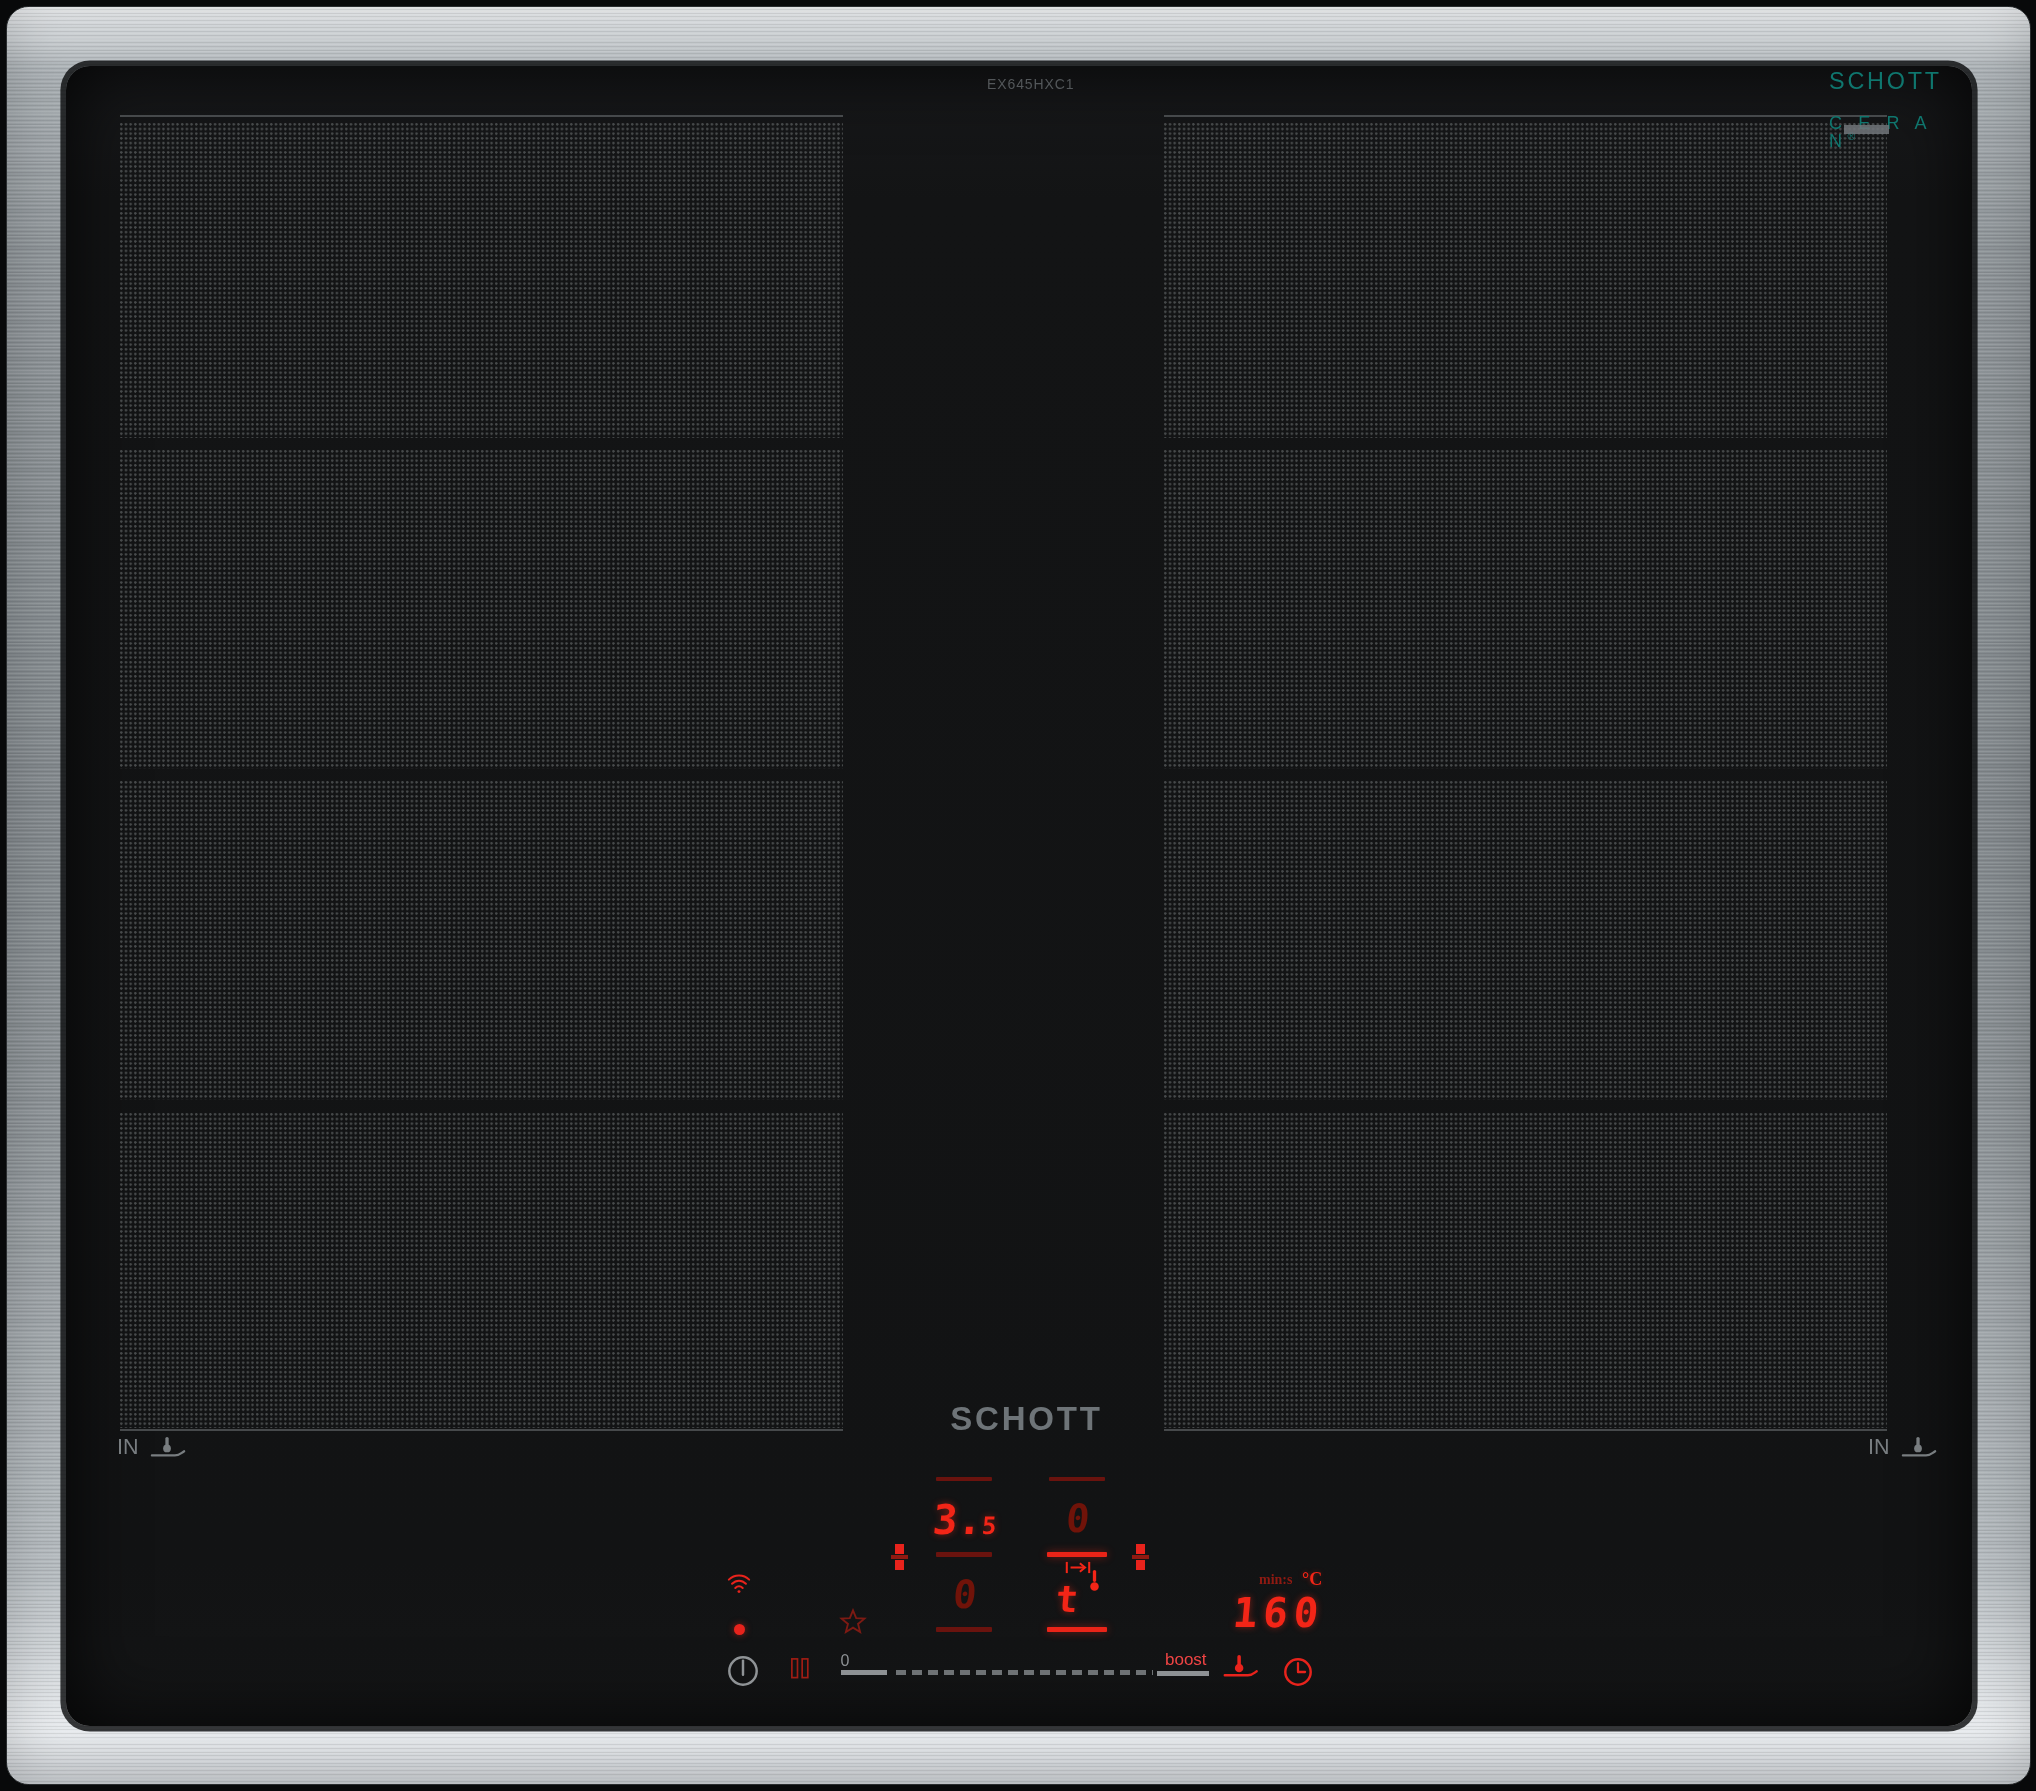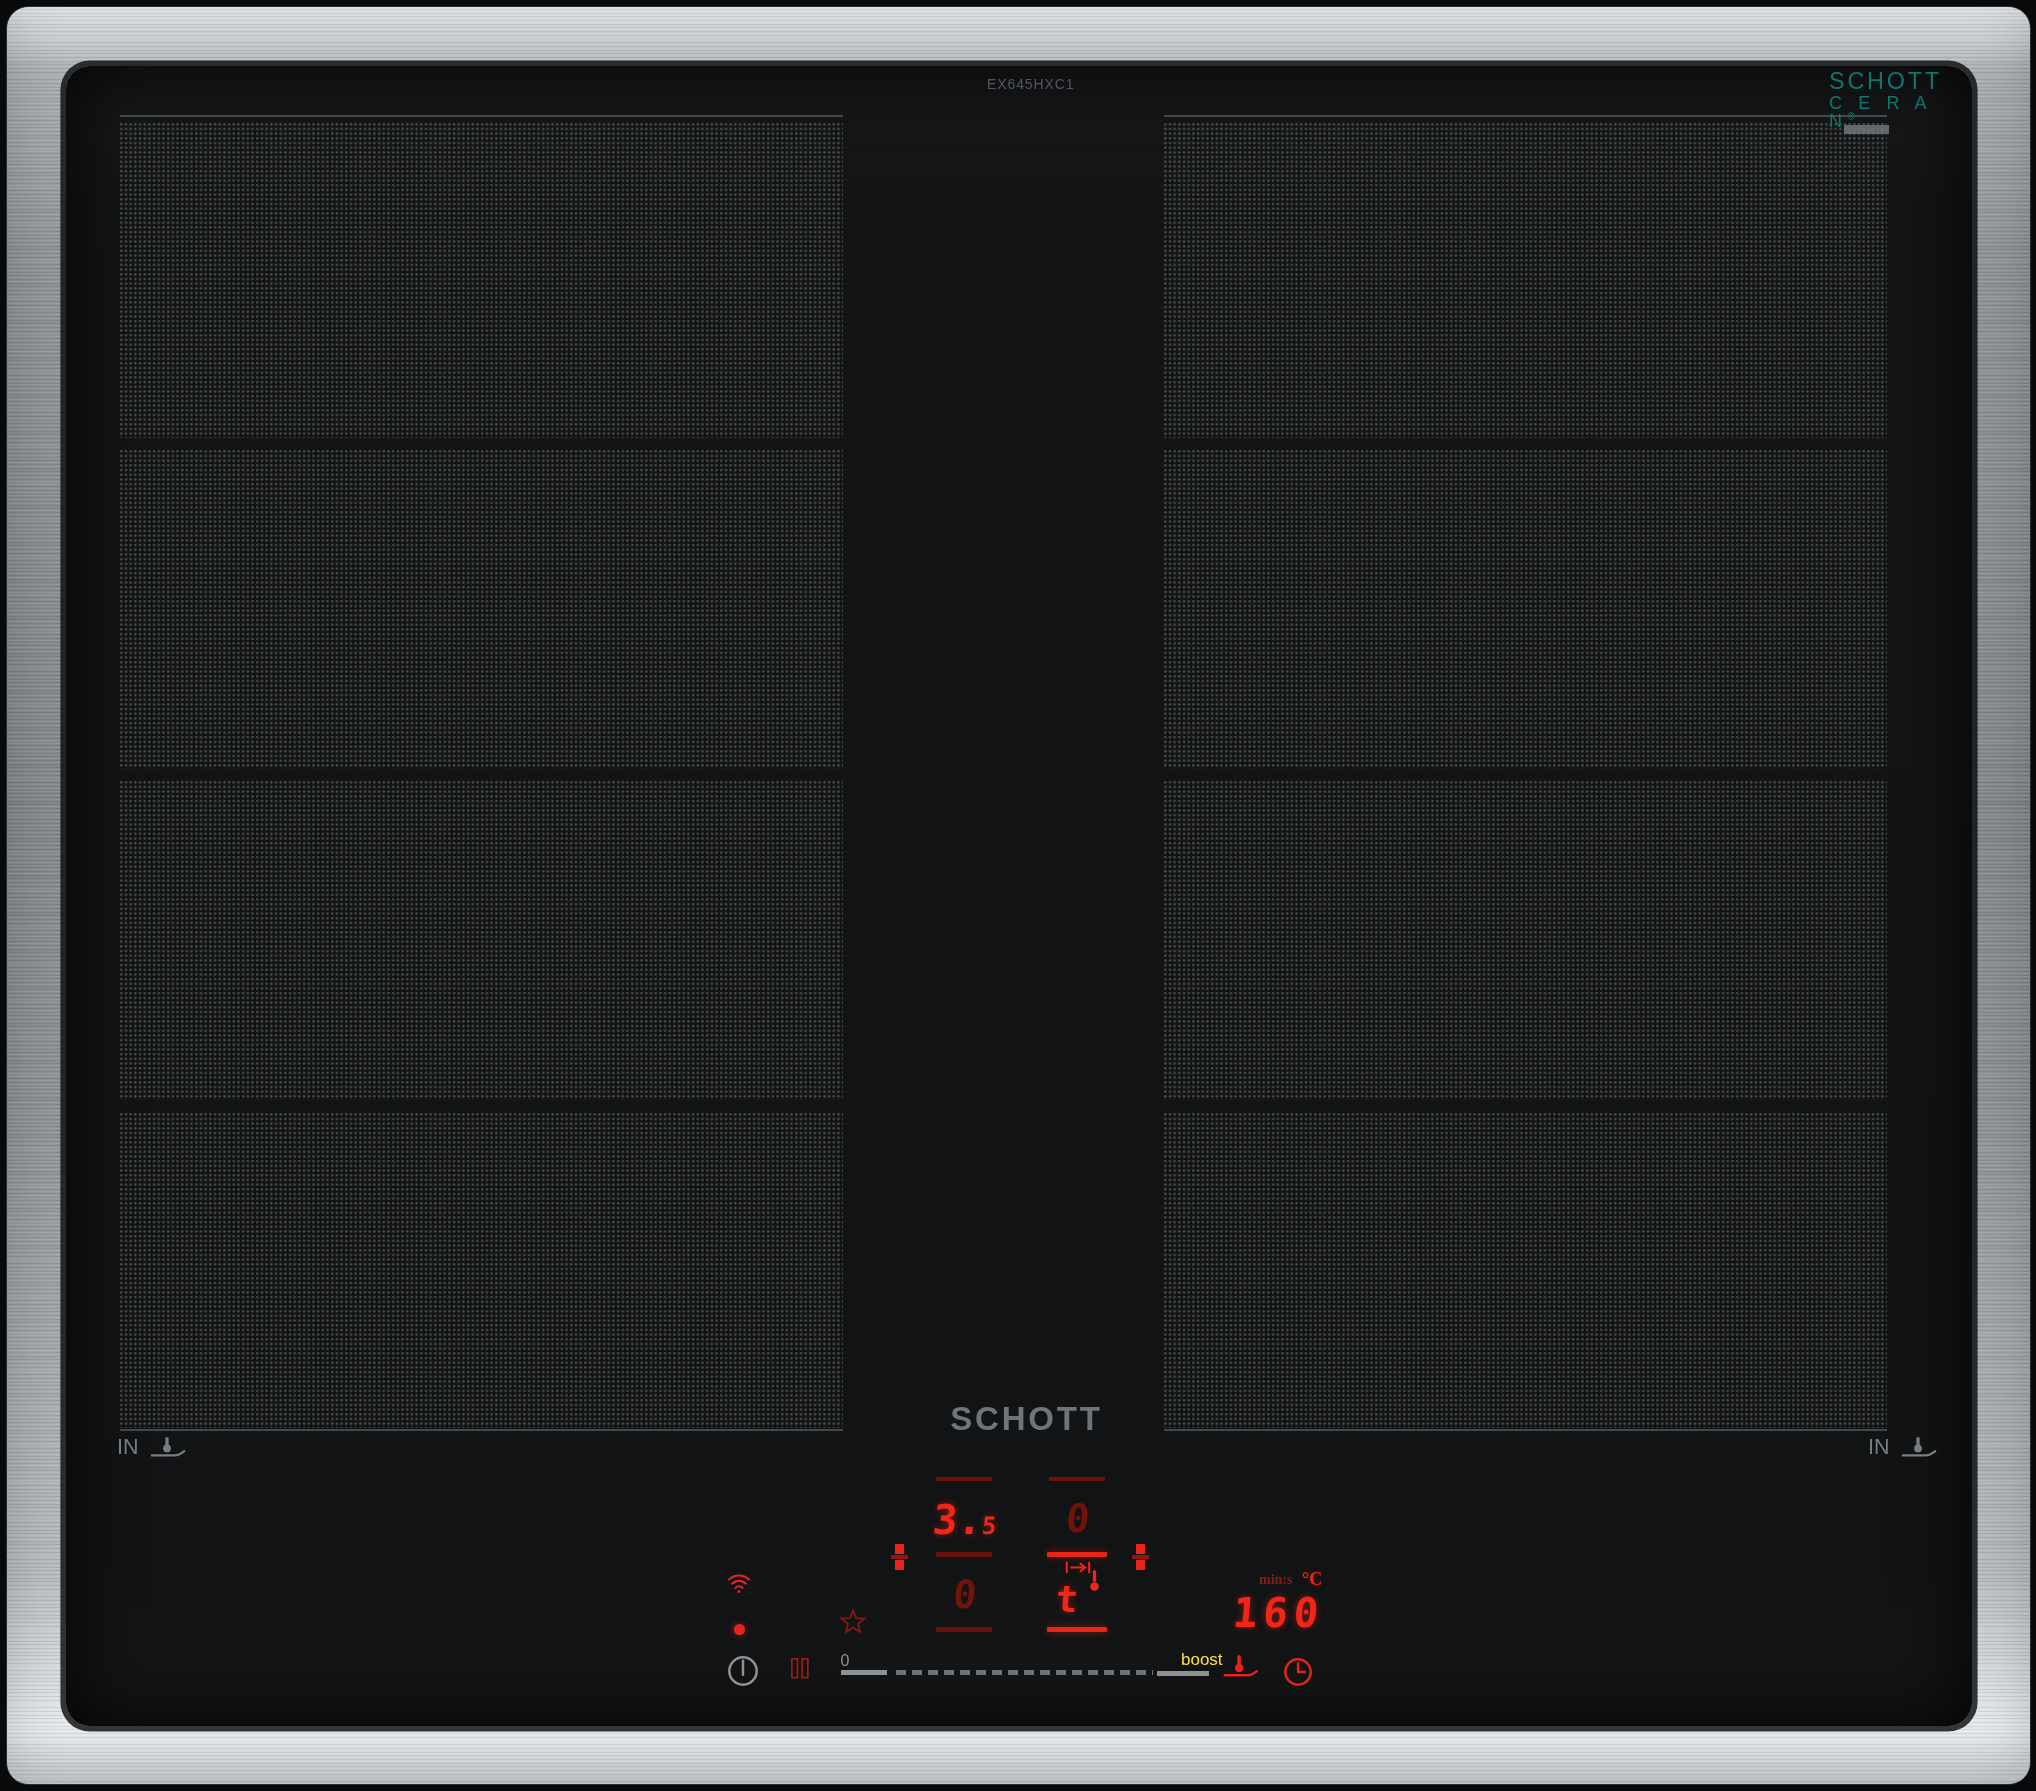--- a/index.html
+++ b/index.html
@@ -14,42 +14,42 @@
     background:linear-gradient(180deg,#17181a 0%,#131415 8%,#121314 90%,#141516 100%);
     box-shadow: 0 0 0 5.6px rgba(8,9,10,.8), inset 0 0 75px rgba(0,0,0,.85);}
   .dots{position:absolute;
     background-image:radial-gradient(circle at 1.3px 1.3px,#474a4b 1px,rgba(0,0,0,0) 1.5px);
     background-size:4.7px 4.7px;}
   .zline{position:absolute;height:1.9px;background:#46494b;}
   .printbar{position:absolute;background:#71767a;opacity:.85;}
   .model{position:absolute;left:987px;top:76px;font-size:14px;letter-spacing:0.9px;color:#53575a;}
   .schott{position:absolute;left:1829px;top:69px;width:122px;text-align:left;color:#0f766e;line-height:1.05;}
   .schott .l1{font-size:23.4px;letter-spacing:2.8px;}
-  .schott .l2{font-size:18px;letter-spacing:5.6px;}
+  .schott .l2{font-size:18px;letter-spacing:5.6px;margin-top:20px;}
   .siemens{position:absolute;left:942px;top:1400px;width:169px;text-align:center;
     font-size:33px;font-weight:bold;letter-spacing:2.8px;color:#6e7478;}
   .inmark{position:absolute;display:flex;align-items:flex-end;gap:11.2px;font-size:21.5px;color:#787d80;}
   .bar{position:absolute;height:4.7px;border-radius:0.9px;}
   .dimred{background:#6a130e;}
   .brightred{background:#ea2418;box-shadow:0 0 8.4px rgba(250,40,25,.45);}
   .seg{position:absolute;font-family:"DejaVu Sans Mono",monospace;font-weight:bold;
        transform:skewX(-5deg);text-align:center;}
   .seg.bright{color:#f32517;text-shadow:0 0 7.5px rgba(255,45,25,.45);}
   .seg.dim{color:#701309;}
   .timerlbl{position:absolute;font-family:Liberation Serif, serif;font-weight:bold;}
   .flag{position:absolute;width:17px;height:26px;}
   .flag .ft{position:absolute;left:3.7px;top:0;width:9.4px;height:10.3px;background:#e8231c;}
   .flag .fm{position:absolute;left:0;top:11.2px;width:17px;height:3.7px;background:#8f1911;}
   .flag .fb{position:absolute;left:3.7px;top:16px;width:9.4px;height:10.3px;background:#e8231c;}
   .abs{position:absolute;}
   .slider0{position:absolute;left:840px;top:1652px;font-size:16px;color:#8d9194;}
   .sbar{position:absolute;top:1671px;height:4.7px;background:#8d9194;}
   .sdash{position:absolute;left:896px;top:1671px;width:257px;height:4.7px;
     background:repeating-linear-gradient(90deg,#6e7275 0 10.3px,rgba(0,0,0,0) 10.3px 16px);}
-  .boostlbl{position:absolute;left:1165px;top:1650px;font-size:17px;color:#fde047;margin-left:16px;}
+  .boostlbl{position:absolute;left:1165px;top:1650px;font-size:17px;color:#ef4444;}
 </style>
 </head>
 <body>
 
 <div class="stage">
 
   <div class="frame"></div>
   <div class="glass"></div>
 
   <div class="zline" style="left:120px;top:115px;width:723px;"></div>

